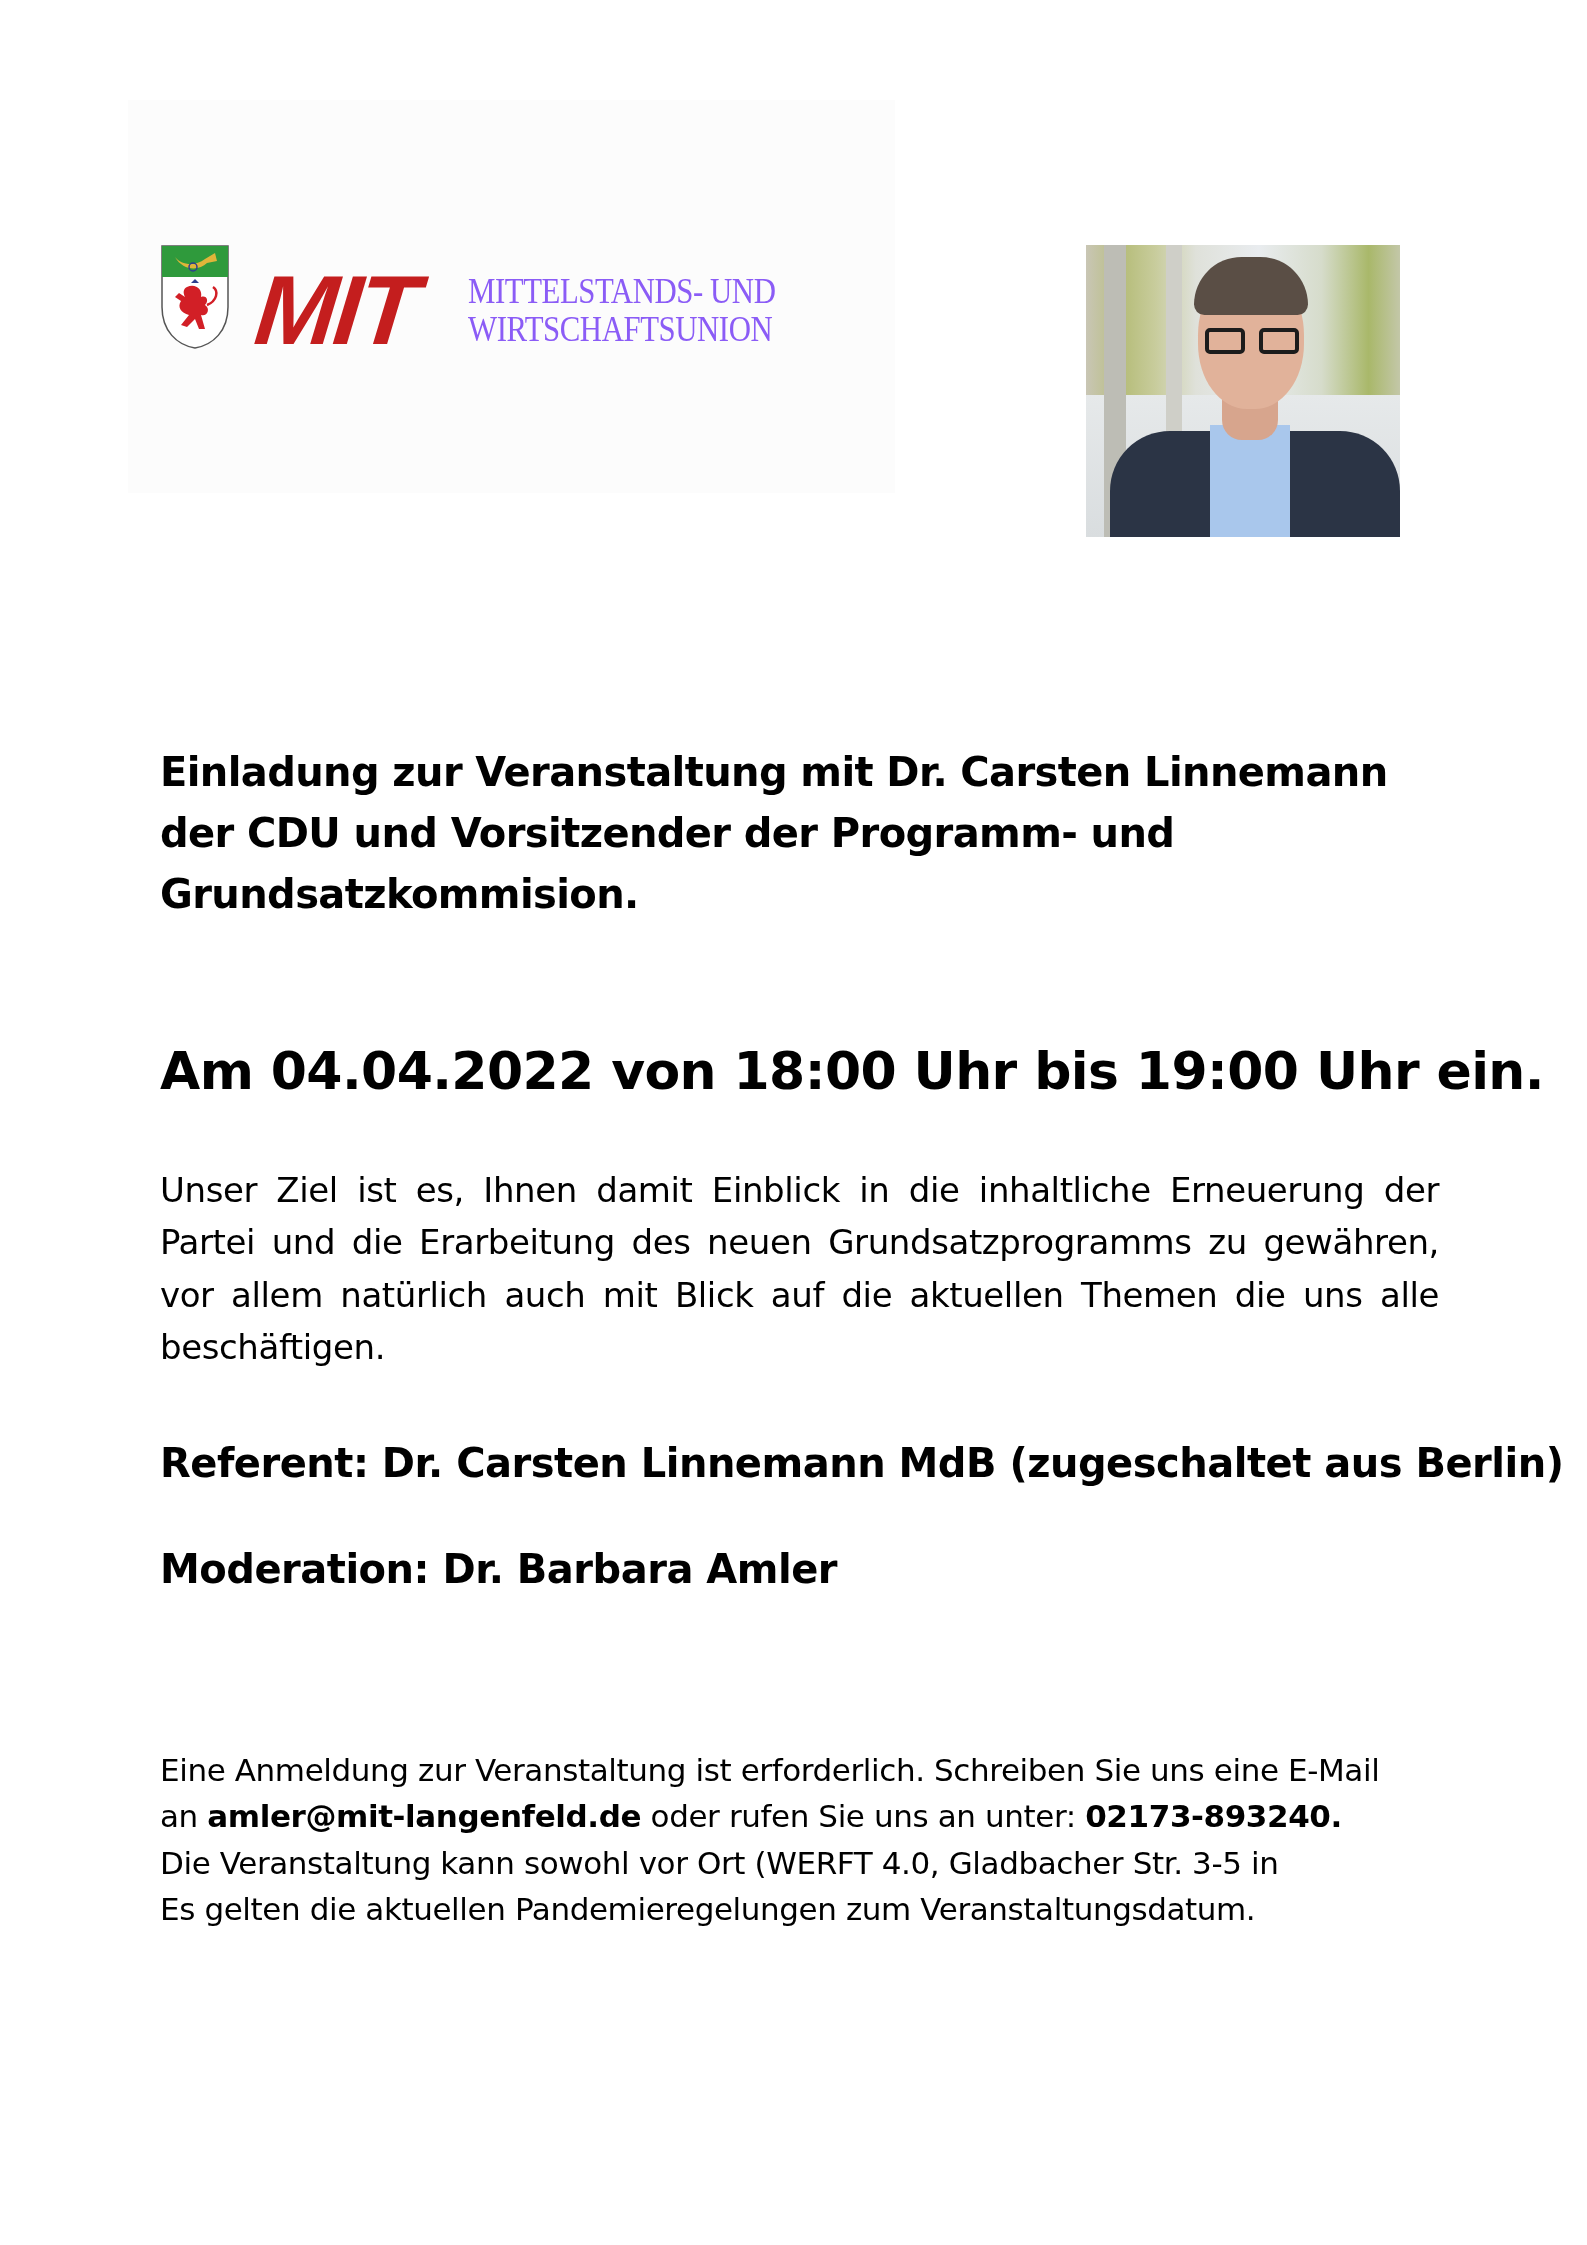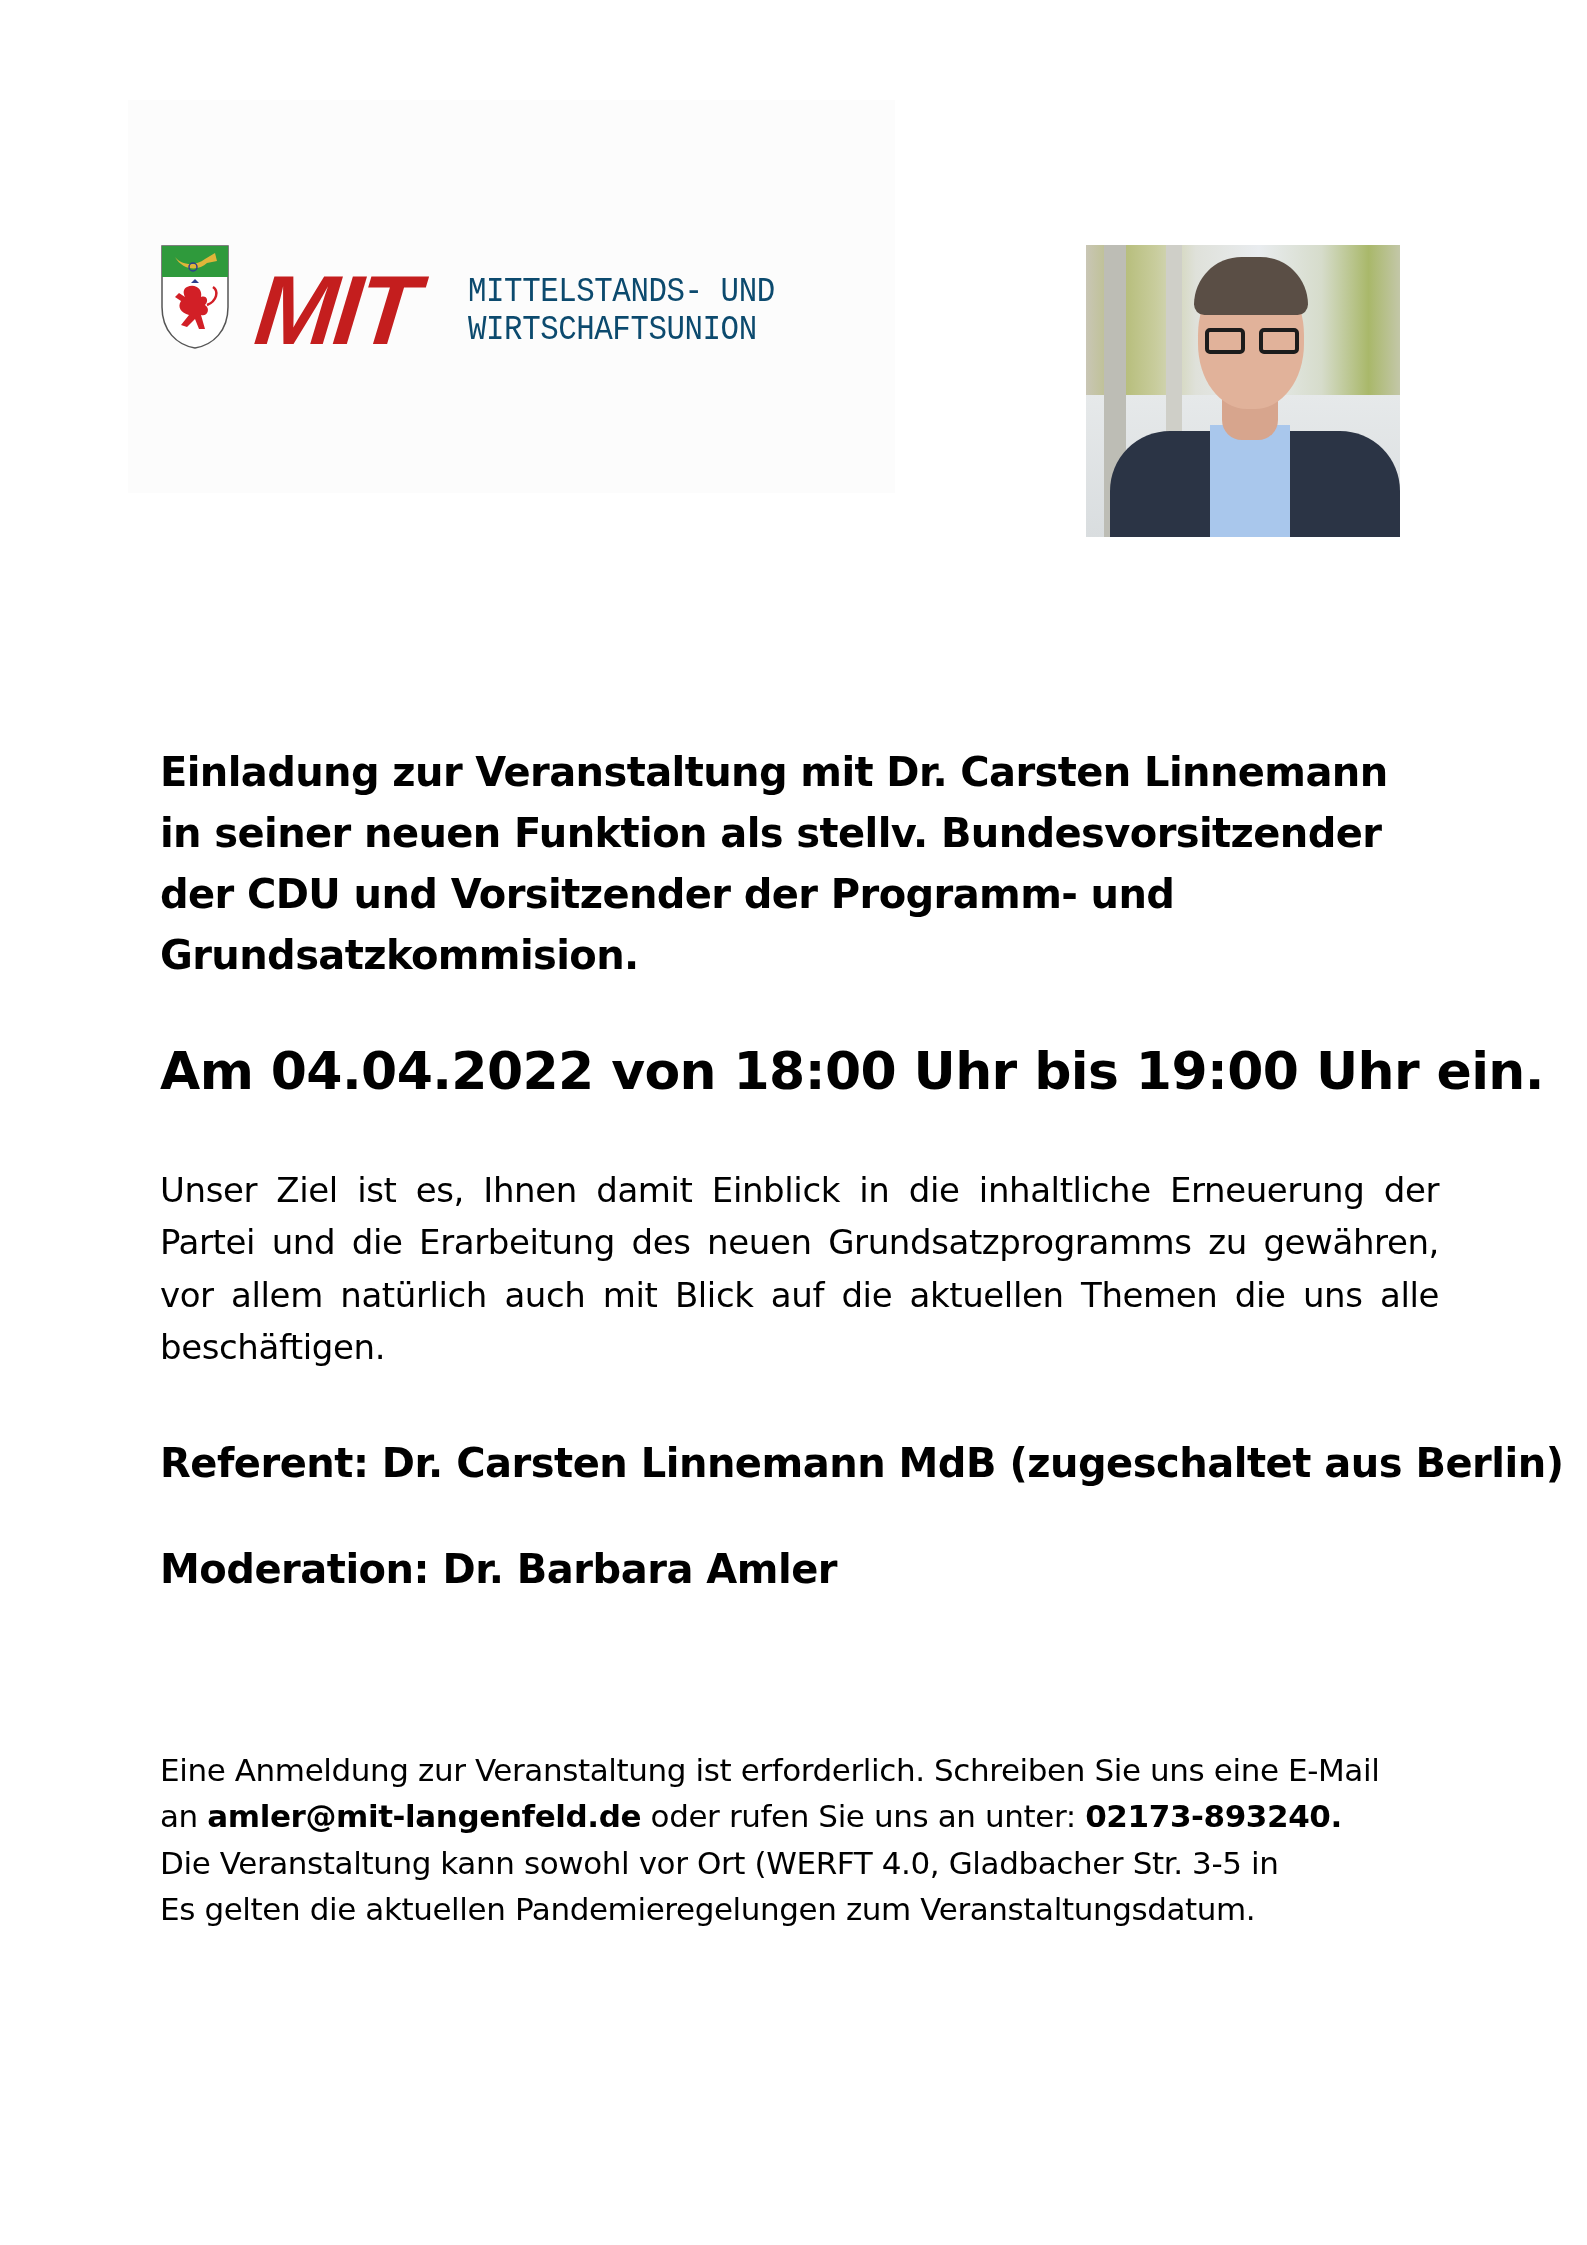--- a/index.html
+++ b/index.html
@@ -14,22 +14,22 @@
       position: absolute; left: 161px; top: 245px; width: 68px; height: 104px;
     }
     .mit-wordmark {
       position: absolute; left: 256px; top: 268px; height: 84px;
       font-family: "Liberation Sans", sans-serif; font-weight: 700; font-style: italic;
       font-size: 98px; line-height: 84px; letter-spacing: -3px;
       color: #c41e1e; transform: skewX(-6deg);
     }
     .mit-sub {
       position: absolute; left: 468px; top: 273px; width: 340px;
-      font-family: Liberation Mono, monospace; font-size: 35px; line-height: 38px;
-      color: #0c4a6e; letter-spacing: -0.5px;
+      font-family: Liberation Serif, serif; font-size: 35px; line-height: 38px;
+      color: #8b5cf6; letter-spacing: -0.5px;
     }
     .mit-sub div { white-space: nowrap; transform: scaleX(0.88); transform-origin: left center; }
 
     .photo {
       position: absolute; left: 1086px; top: 245px; width: 314px; height: 292px; overflow: hidden;
       background: linear-gradient(90deg, #c9c6b5 0%, #b6bd7a 12%, #c8cc9c 22%, #dfe1da 35%, #e9ecef 55%, #d6dccb 75%, #a9b86a 90%, #c3c7a8 100%);
     }
     .photo-bg-floor {
       position: absolute; left: 0; top: 150px; width: 100%; height: 142px;
       background: linear-gradient(180deg, #e6e9ea 0%, #d9dddf 100%);
@@ -132,21 +132,20 @@
   <div class="photo-head"></div>
   <div class="photo-hair"></div>
   <div class="photo-glasses">
       <span></span>
       <span></span>
     </div>
 </div>
 
 <div class="heading">
   <div>Einladung zur Veranstaltung mit Dr. Carsten Linnemann</div>
-  <div>in seiner neuen Funktion als stellv. Bundesvorsitzender</div>
   <div>der CDU und Vorsitzender der Programm- und</div>
   <div>Grundsatzkommision.</div>
 </div>
 
 <div class="date-line">Am 04.04.2022 von 18:00 Uhr bis 19:00 Uhr ein.</div>
 
 <p class="intro">Unser Ziel ist es, Ihnen damit Einblick in die inhaltliche Erneuerung der Partei und die Erarbeitung des neuen Grundsatzprogramms zu gewähren, vor allem natürlich auch mit Blick auf die aktuellen Themen die uns alle beschäftigen.</p>
 
 <div class="referent">Referent: Dr. Carsten Linnemann MdB (zugeschaltet aus Berlin)</div>
 <div class="moderation">Moderation: Dr. Barbara Amler</div>

